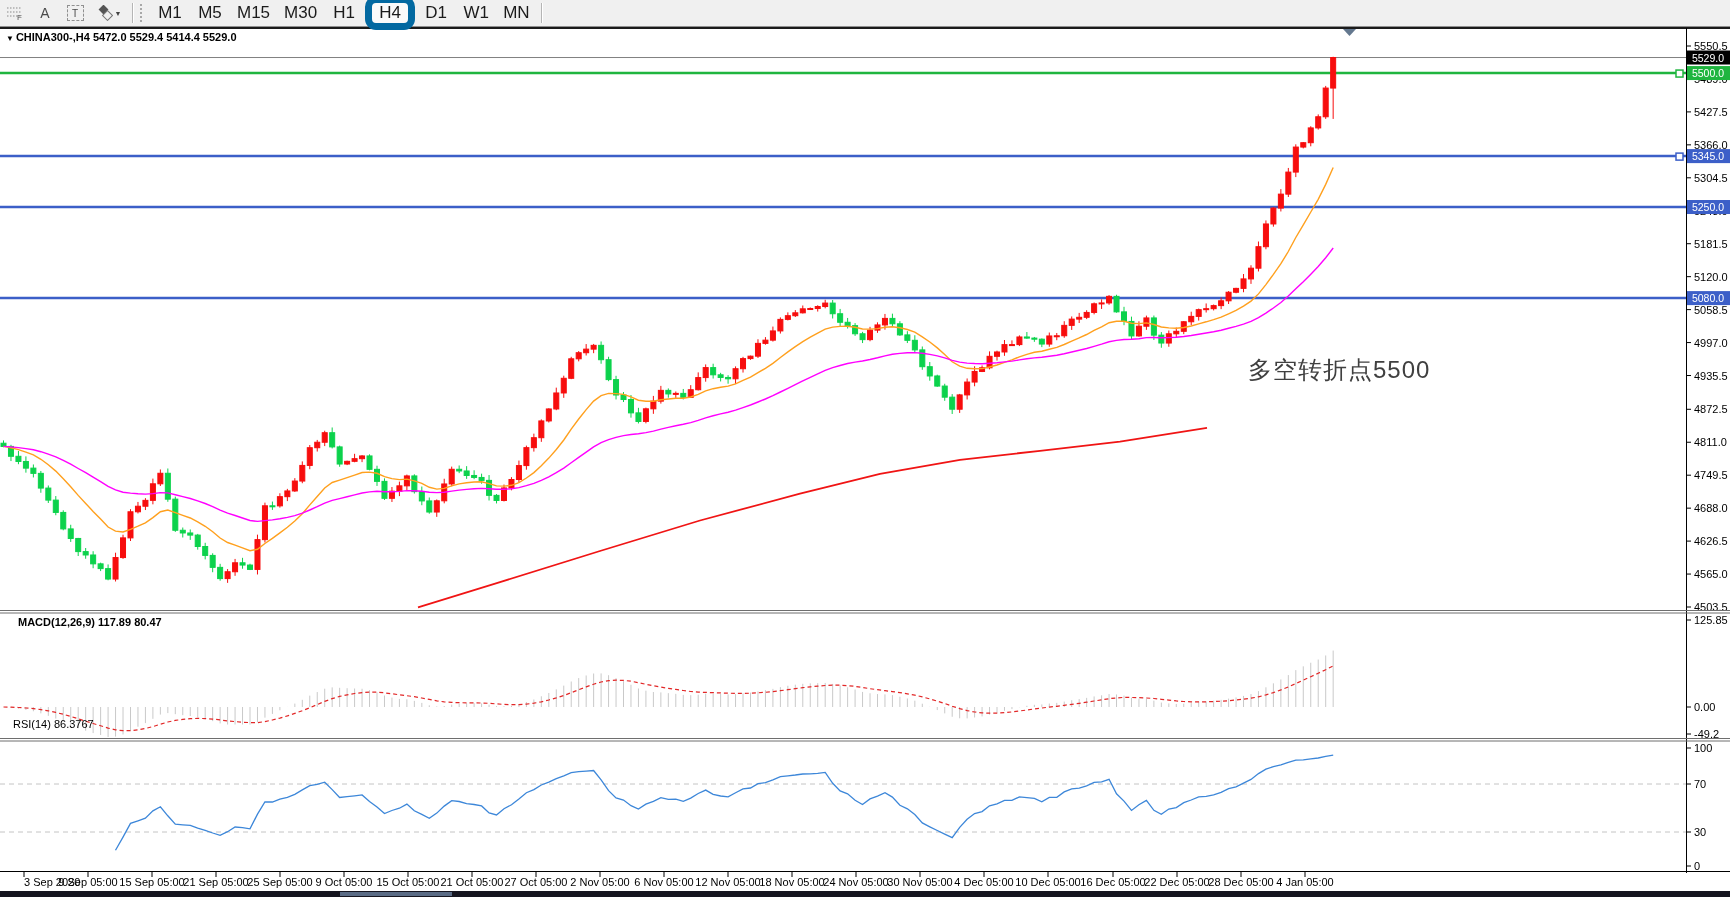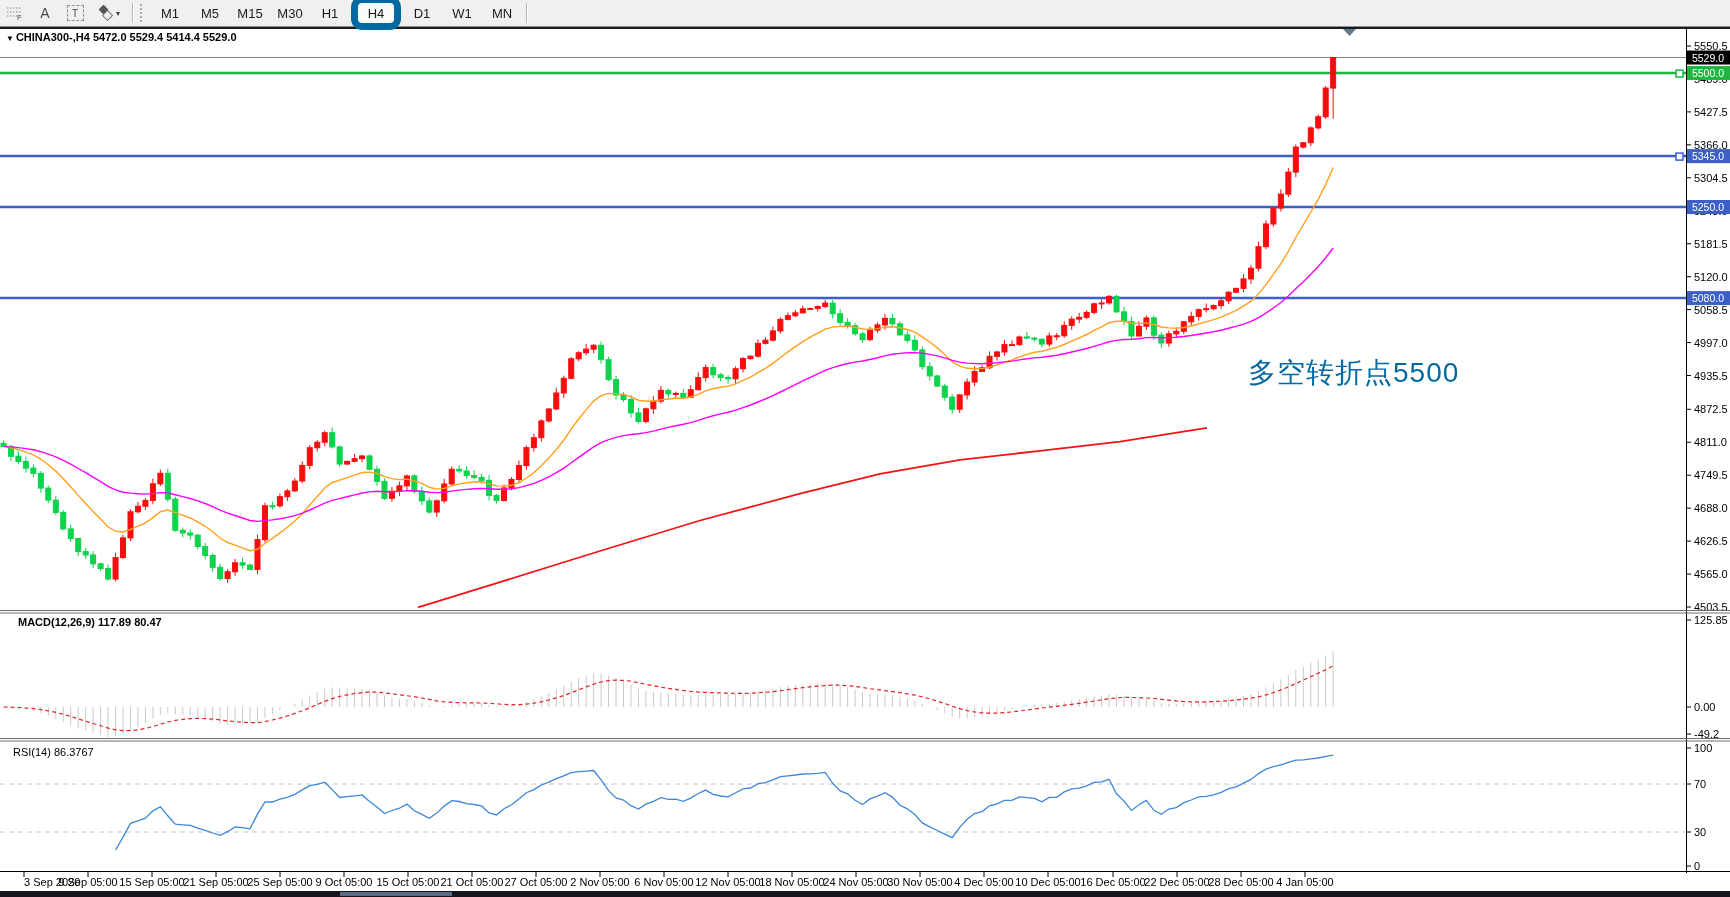--- a/index.html
+++ b/index.html
@@ -5,30 +5,30 @@
   html,body{margin:0;padding:0;background:#fff;width:1730px;height:897px;overflow:hidden;
     font-family:"Liberation Sans",sans-serif;}
   #stage{position:relative;width:1730px;height:897px;background:#fff;}
   
   .toolbar{position:absolute;left:0;top:0;width:1730px;height:26px;background:#f0f0f0;
     border-bottom:1px solid #8f8f8f;display:flex;align-items:center;z-index:5;}
   .toolbar .tool-btn{width:26px;height:22px;margin:0 1px;display:flex;align-items:center;justify-content:center;
     background:transparent;border:1px solid transparent;font-size:13px;color:#4a4a4a;}
   .toolbar .sep{width:1px;height:20px;background:#b5b5b5;margin:0 4px;box-shadow:1px 0 0 #fff;}
   .toolbar .grip{width:5px;height:18px;margin:0 3px;border-left:2px dotted #a8a8a8;}
-  .tf-btn{min-width:26px;height:20px;padding:0 5px;margin:0 1px;font-size:13px;color:#1b1b1b;
+  .tf-btn{min-width:26px;height:20px;padding:0 5px;margin:0 1px;font-size:17px;color:#1b1b1b;
     display:flex;align-items:center;justify-content:center;border:1px solid transparent;background:transparent;}
   .tf-btn.active{background:#fafafa;border:7px solid #0369a1;border-radius:11px;}
   .dash-box{display:inline-flex;width:15px;height:14px;border:1px dashed #909090;
     align-items:center;justify-content:center;font-size:10px;color:#4a4a4a;}
   .caret{font-size:7px;color:#444;margin-left:2px;}
   
   .overlay{position:absolute;font-size:11px;color:#000;white-space:nowrap;z-index:3;}
   .overlay span{margin-right:3px;}
-  #annotation{position:absolute;font-size:28px;color:#0369a1;z-index:3;letter-spacing:1px;}
+  #annotation{position:absolute;font-size:24px;color:#404040;z-index:3;letter-spacing:1px;}
   #chart-svg{position:absolute;left:0;top:0;z-index:1;}
 </style>
 </head>
 <body>
 <div id="stage">
 
   <div class="toolbar">
     <div class="tool-btn">
       <svg width="18" height="16">
         <line x1="1" y1="3" x2="15" y2="3" stroke="#8a8a8a" stroke-dasharray="1.5,1.5"></line>
@@ -743,18 +743,18 @@
     </svg>
 
   <div class="overlay" style="left:6px;top:31px;font-weight:bold;">
     <span style="font-size:8px;margin-right:2px;">▼</span><span>CHINA300-,H4</span><span>5472.0</span><span>5529.4</span><span>5414.4</span><span>5529.0</span>
   </div>
 
   <div class="overlay" style="left:18px;top:616px;font-weight:bold;">
     <span>MACD(12,26,9)</span><span>117.89 80.47</span>
   </div>
 
-  <div class="overlay" style="left:13px;top:746px;">
+  <div class="overlay" style="left:13px;top:718px;">
     <span>RSI(14)</span><span>86.3767</span>
   </div>
 
   <div id="annotation" style="left:1248px;top:354px;">多空转折点5500</div>
 </div>
 
 </body></html>

